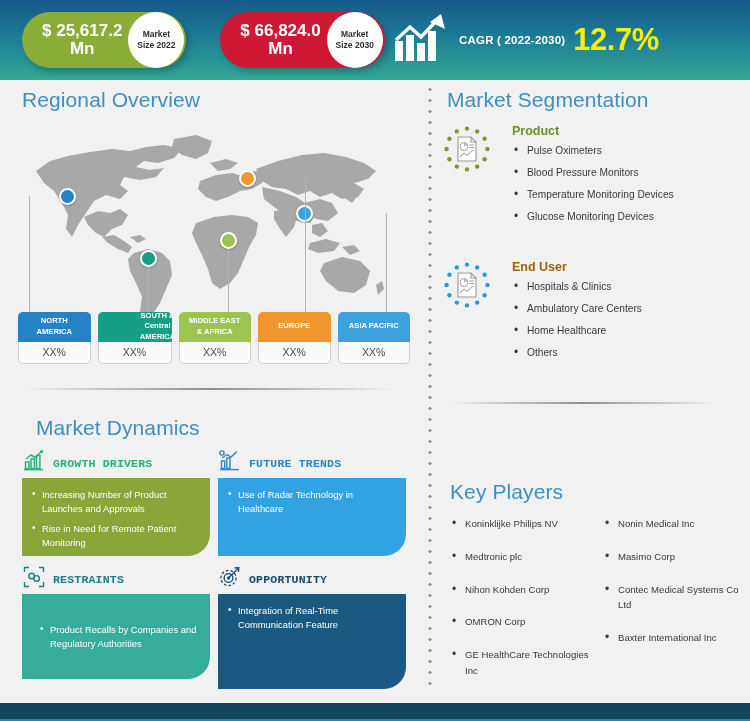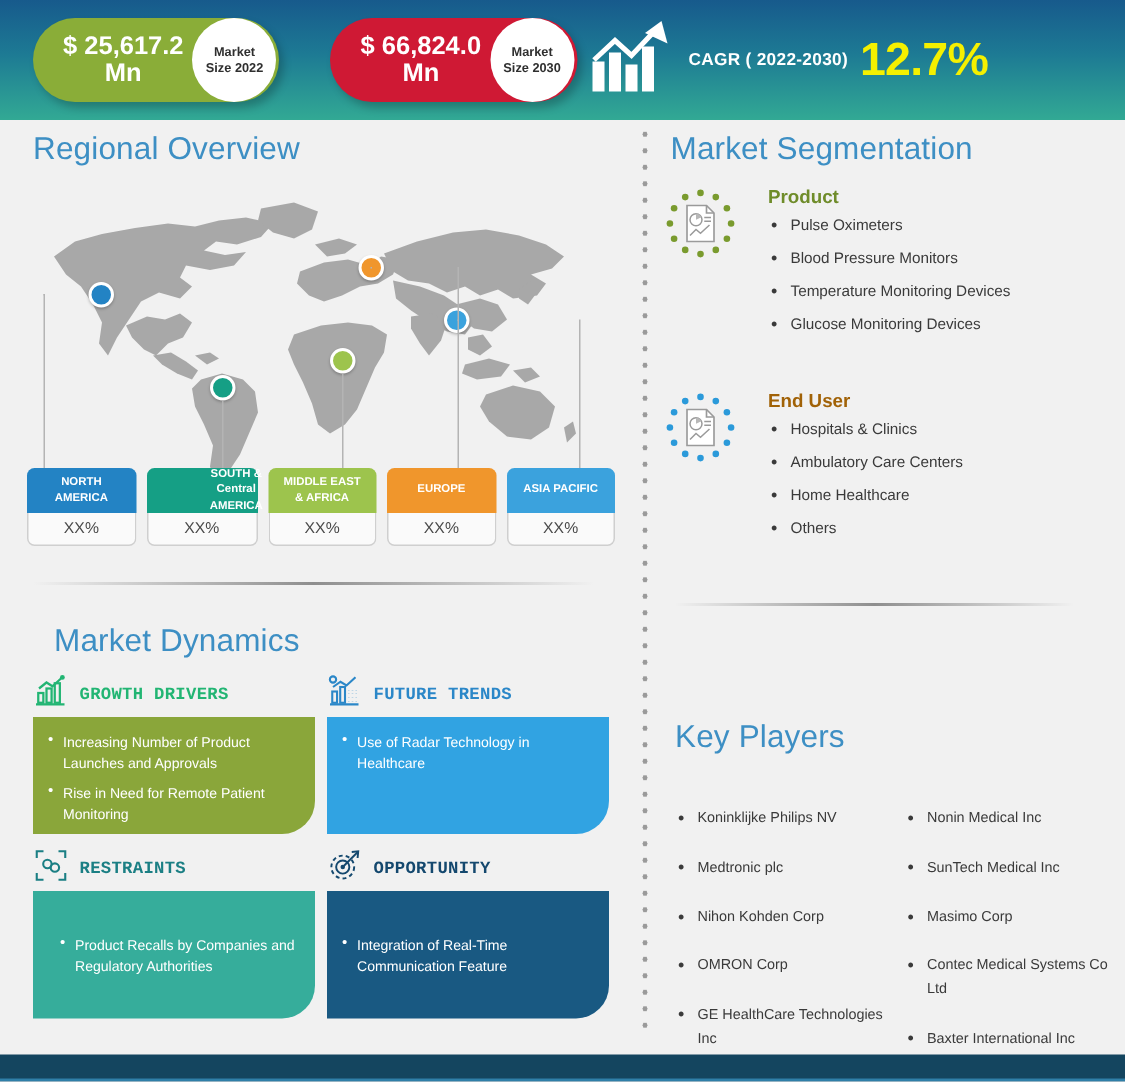--- a/index.html
+++ b/index.html
@@ -106,21 +106,21 @@
   }
   .dyn-box ul { list-style: none; }
   .dyn-box li { position: relative; padding-left: 10px; margin-bottom: 7px; }
   .dyn-box li:last-child { margin-bottom: 0; }
   .dyn-box li::before {
     content: "\2022"; position: absolute; left: 0; top: -1px; font-size: 10px;
   }
   .box-green  { background: #8aa63a; height: 78px; }
   .box-blue   { background: #31a3e2; height: 78px; }
   .box-teal   { background: #36ad9b; height: 85px; display:flex; align-items:center; }
-  .box-navy   { background: #195982; height: 85px; display:flex; align-items:center; }
+  .box-navy   { background: #195982; height: 95px; display:flex; align-items:flex-start; }
 
   
   .dot-divider {
     position: absolute; left: 428px; top: 84px; width: 4px; height: 608px;
     background-image: radial-gradient(circle, #9a9a9a 1.6px, rgba(0,0,0,0) 1.8px);
     background-size: 4px 11px; background-repeat: repeat-y;
   }
 
   
   .right-col { position: absolute; left: 428px; top: 80px; width: 322px; height: 610px; }
@@ -148,21 +148,21 @@
   }
 
   .hr-fade2 {
     position: absolute; left: 22px; top: 322px; width: 266px; height: 2px;
     background: linear-gradient(90deg, rgba(160,160,160,0) 0%, #8e8e8e 50%, rgba(160,160,160,0) 100%);
   }
 
   #players-title { position: absolute; left: 22px; top: 400px; }
   .players-grid {
     position: absolute; left: 22px; top: 436px; width: 300px;
-    display: flex; gap: 6px; margin-top: 22px;
+    display: flex; gap: 6px;
   }
   .players-col { width: 147px; }
   .players-col ul { list-style: none; }
   .players-col li {
     position: relative; padding-left: 15px; margin-bottom: 17px;
     font-size: 9.6px; color: #3a3a3a; line-height: 1.65;
   }
   .players-col li::before {
     content: "\2022"; position: absolute; left: 2px; top: -2px;
     font-size: 12px; color: #3a3a3a;
@@ -505,21 +505,20 @@
             <li>Koninklijke Philips NV</li>
             <li>Medtronic plc</li>
             <li>Nihon Kohden Corp</li>
             <li>OMRON Corp</li>
             <li>GE HealthCare Technologies Inc</li>
           </ul>
       </div>
       <div class="players-col">
         <ul id="kp-right">
             <li>Nonin Medical Inc</li>
-            <li>SunTech Medical Inc</li>
             <li>Masimo Corp</li>
             <li>Contec Medical Systems Co Ltd</li>
             <li>Baxter International Inc</li>
           </ul>
       </div>
     </div>
   </div>
 
   <div class="footer"></div>
   <div class="footer-rule"></div>

